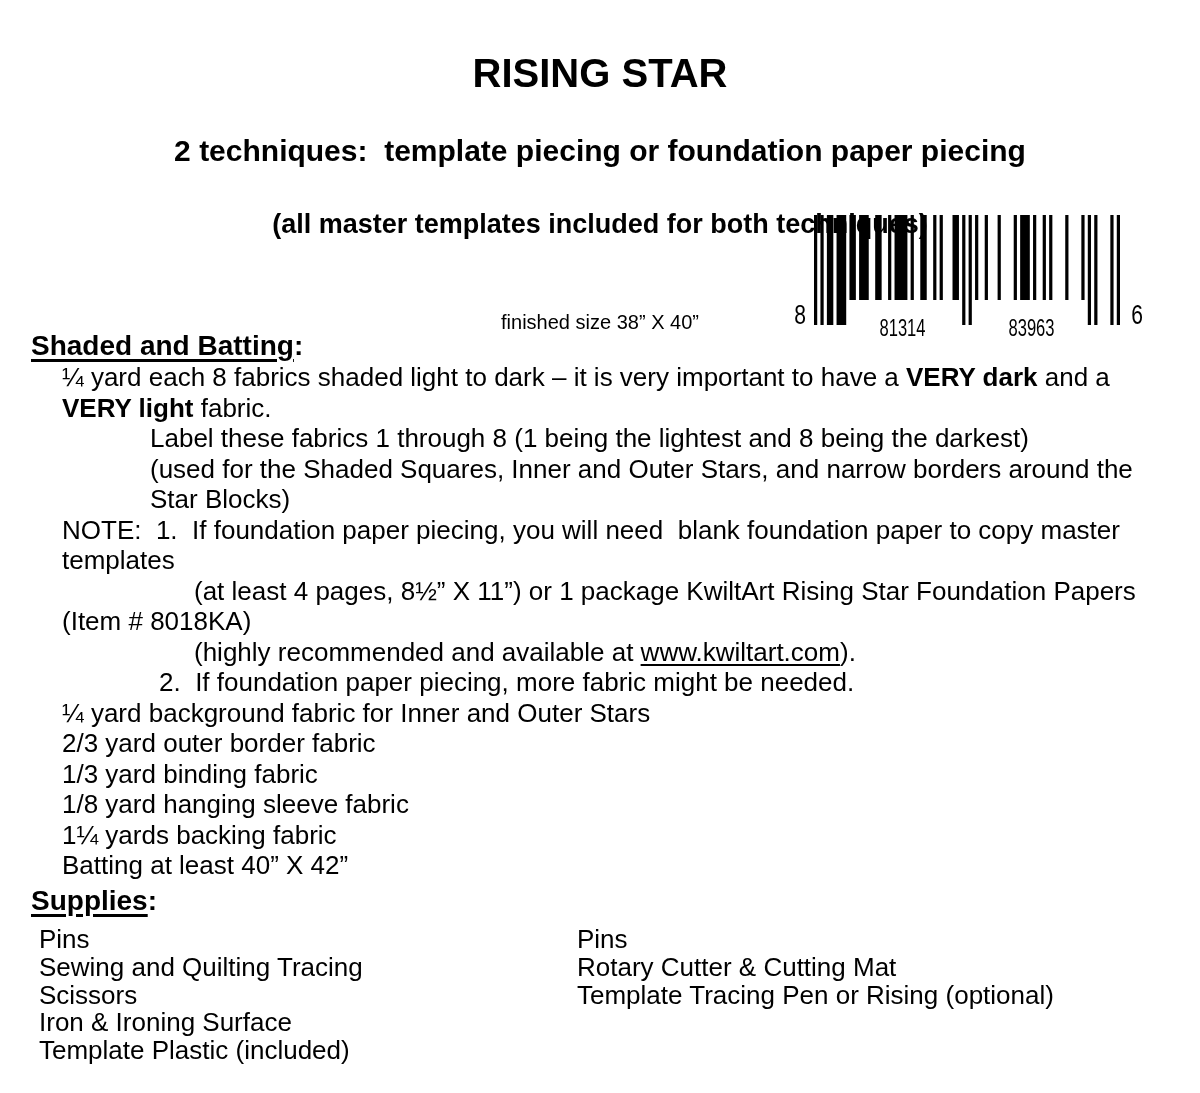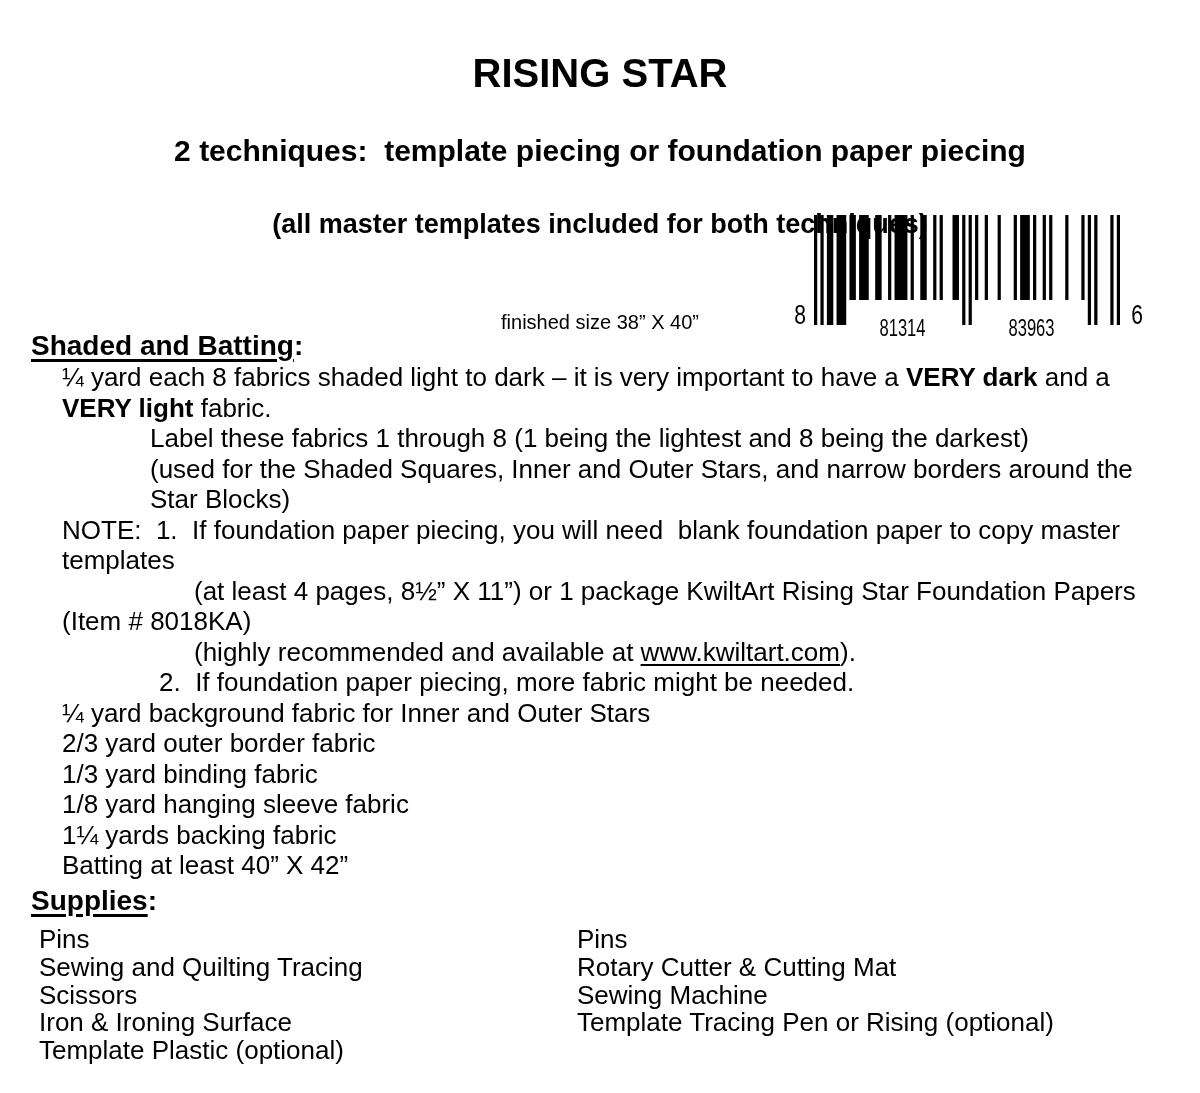--- a/index.html
+++ b/index.html
@@ -157,23 +157,22 @@
   <div class="body-lines" id="body-lines"><div class="line ind0"><span>¼ yard each 8 fabrics shaded light to dark – it is very important to have a </span><span class="b">VERY dark</span><span> and a</span></div><div class="line ind0"><span class="b">VERY light</span><span> fabric.</span></div><div class="line ind1"><span>Label these fabrics 1 through 8 (1 being the lightest and 8 being the darkest)</span></div><div class="line ind1"><span>(used for the Shaded Squares, Inner and Outer Stars, and narrow borders around the</span></div><div class="line ind1"><span>Star Blocks)</span></div><div class="line ind0"><span>NOTE:  1.  If foundation paper piecing, you will need  blank foundation paper to copy master</span></div><div class="line ind0"><span>templates</span></div><div class="line ind2"><span>(at least 4 pages, 8½” X 11”) or 1 package KwiltArt Rising Star Foundation Papers</span></div><div class="line ind0"><span>(Item # 8018KA)</span></div><div class="line ind2"><span>(highly recommended and available at </span><span class="lnk">www.kwiltart.com</span><span>).</span></div><div class="line ind3"><span>2.  If foundation paper piecing, more fabric might be needed.</span></div><div class="line ind0"><span>¼ yard background fabric for Inner and Outer Stars</span></div><div class="line ind0"><span>2/3 yard outer border fabric</span></div><div class="line ind0"><span>1/3 yard binding fabric</span></div><div class="line ind0"><span>1/8 yard hanging sleeve fabric</span></div><div class="line ind0"><span>1¼ yards backing fabric</span></div><div class="line ind0"><span>Batting at least 40” X 42”</span></div></div>
 
   <div class="section-heading supplies-heading"><span class="u">Supplies</span><span>:</span></div>
 
   <div class="supplies-cols">
     <ul class="col-left" id="supplies-left">
         <li>Pins</li>
         <li>Sewing and Quilting Tracing</li>
         <li>Scissors</li>
         <li>Iron &amp; Ironing Surface</li>
-        <li>Template Plastic (optional)</li>
+        <li>Template Plastic (included)</li>
       </ul>
     <ul class="col-right" id="supplies-right">
         <li>Pins</li>
         <li>Rotary Cutter &amp; Cutting Mat</li>
-        <li>Sewing Machine</li>
         <li>Template Tracing Pen or Rising (optional)</li>
       </ul>
   </div>
 
 </div>
 
 </body></html>

